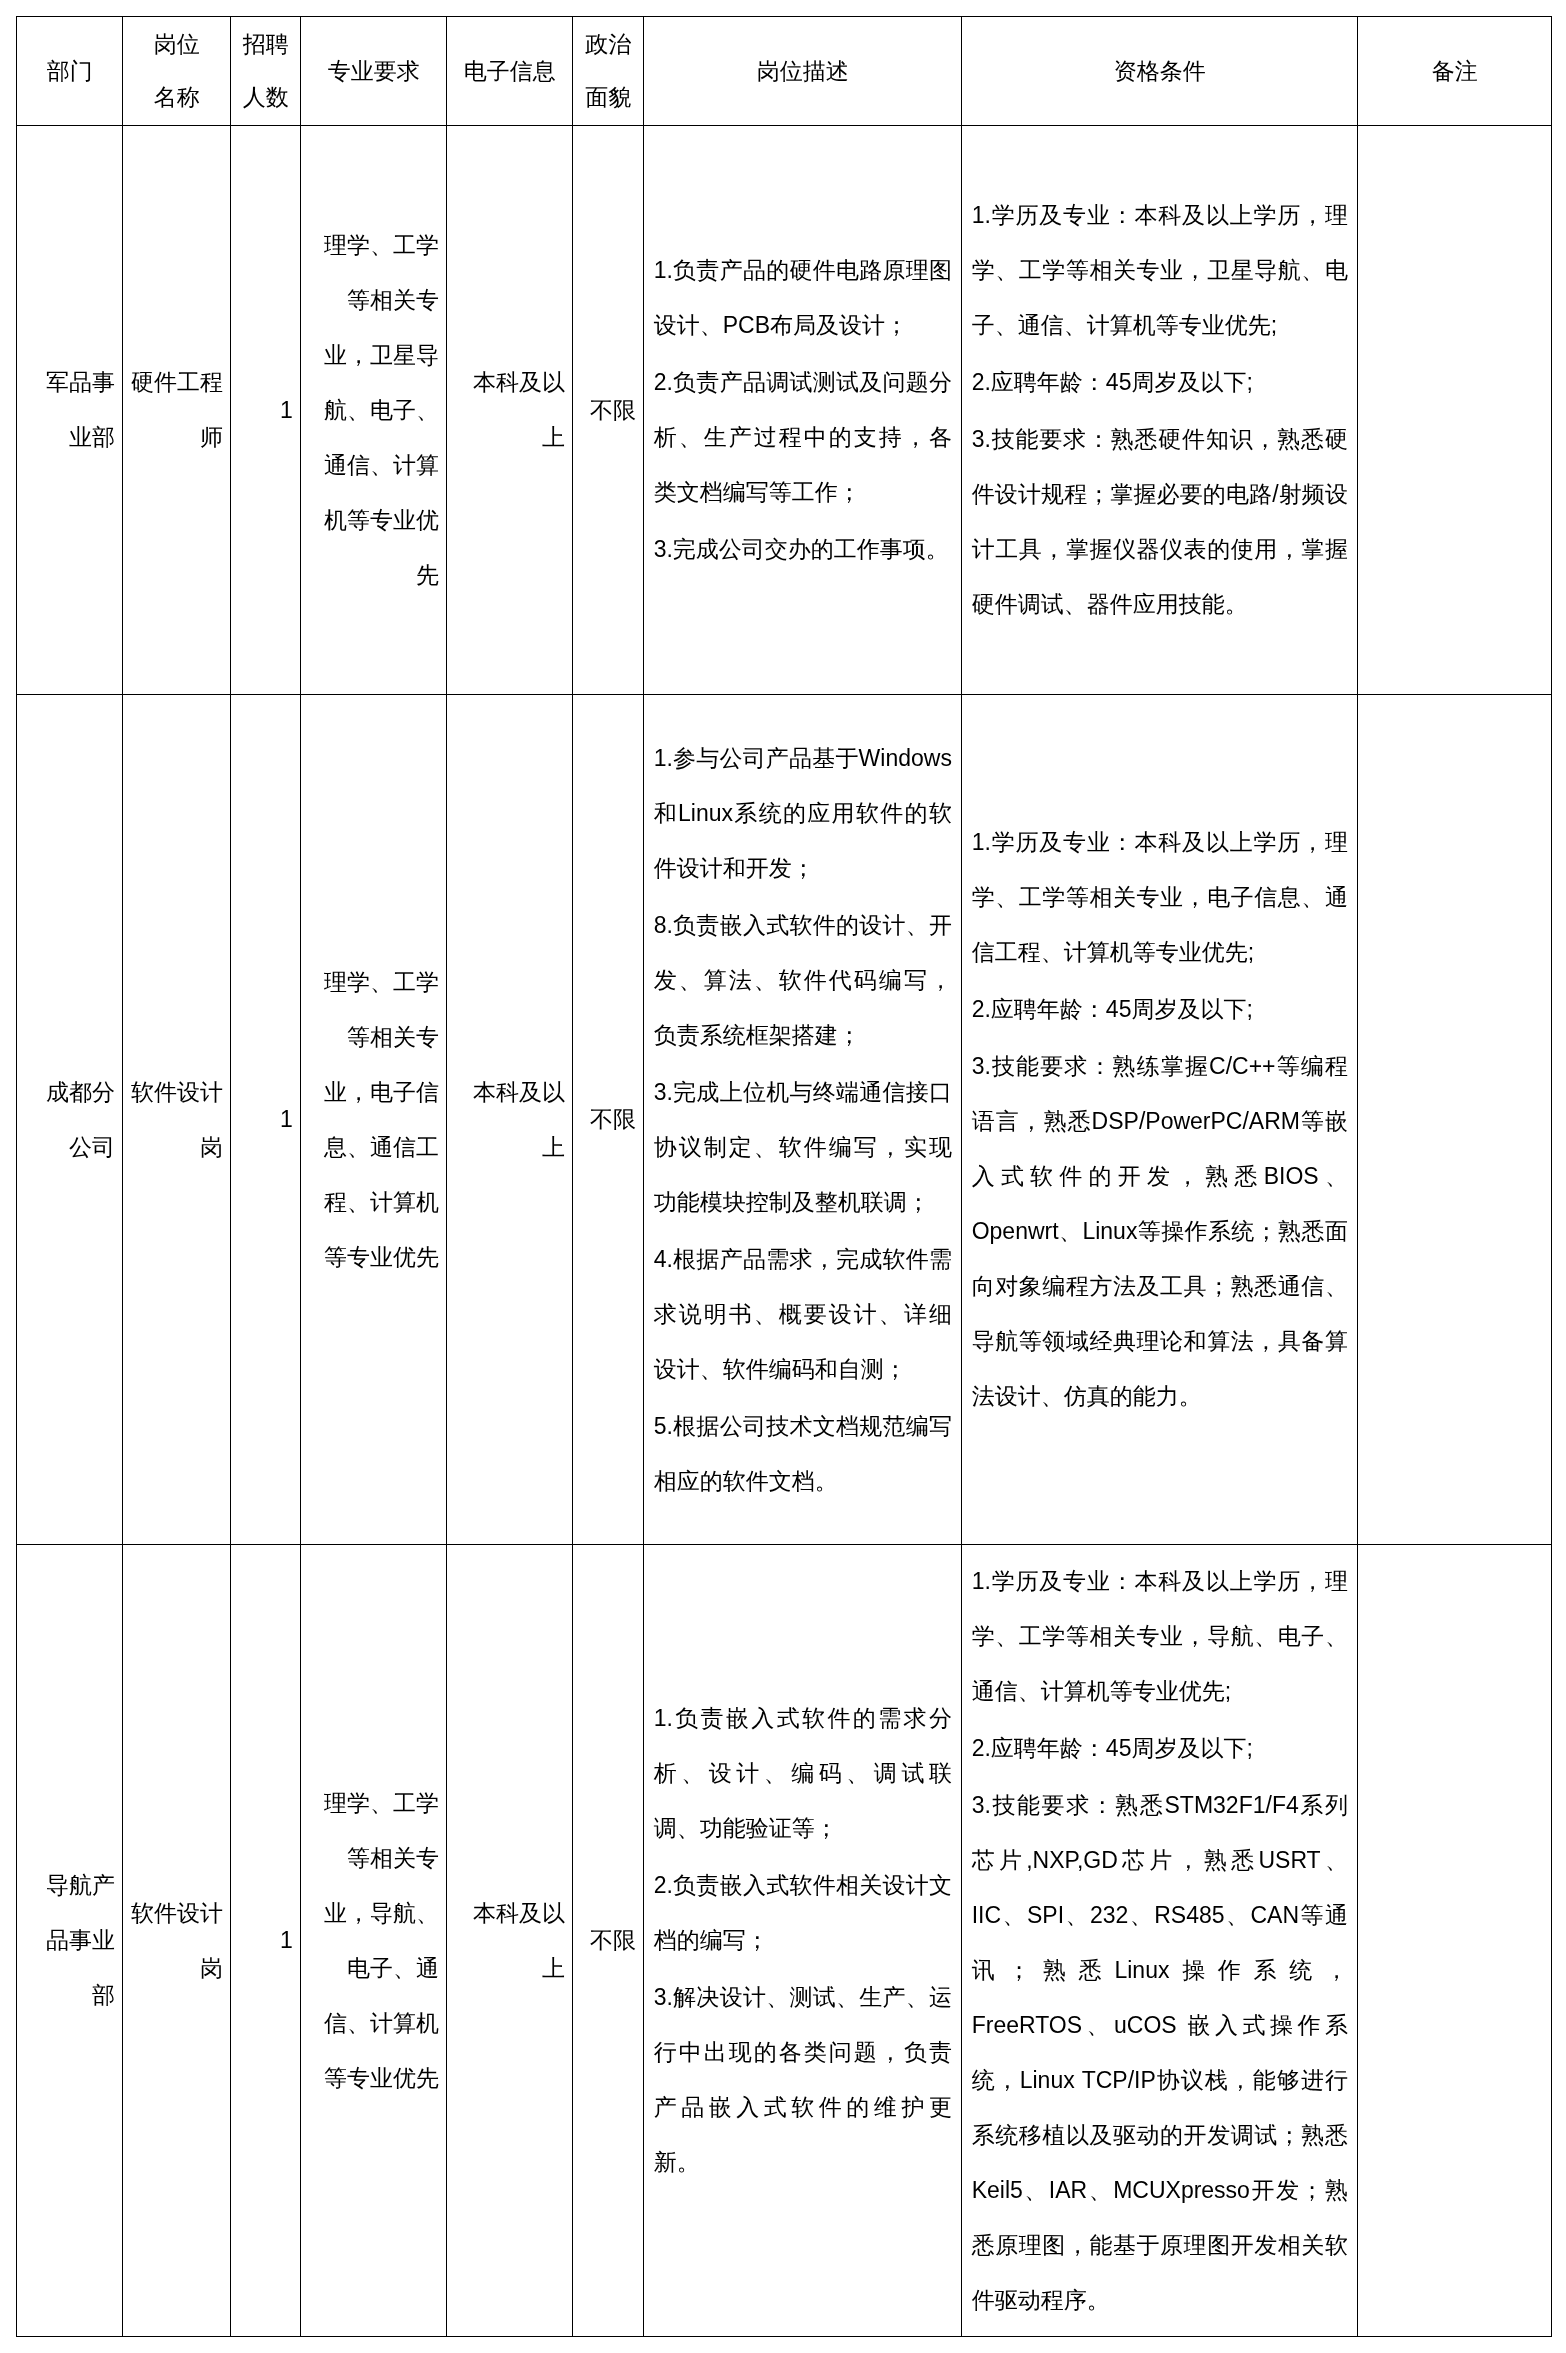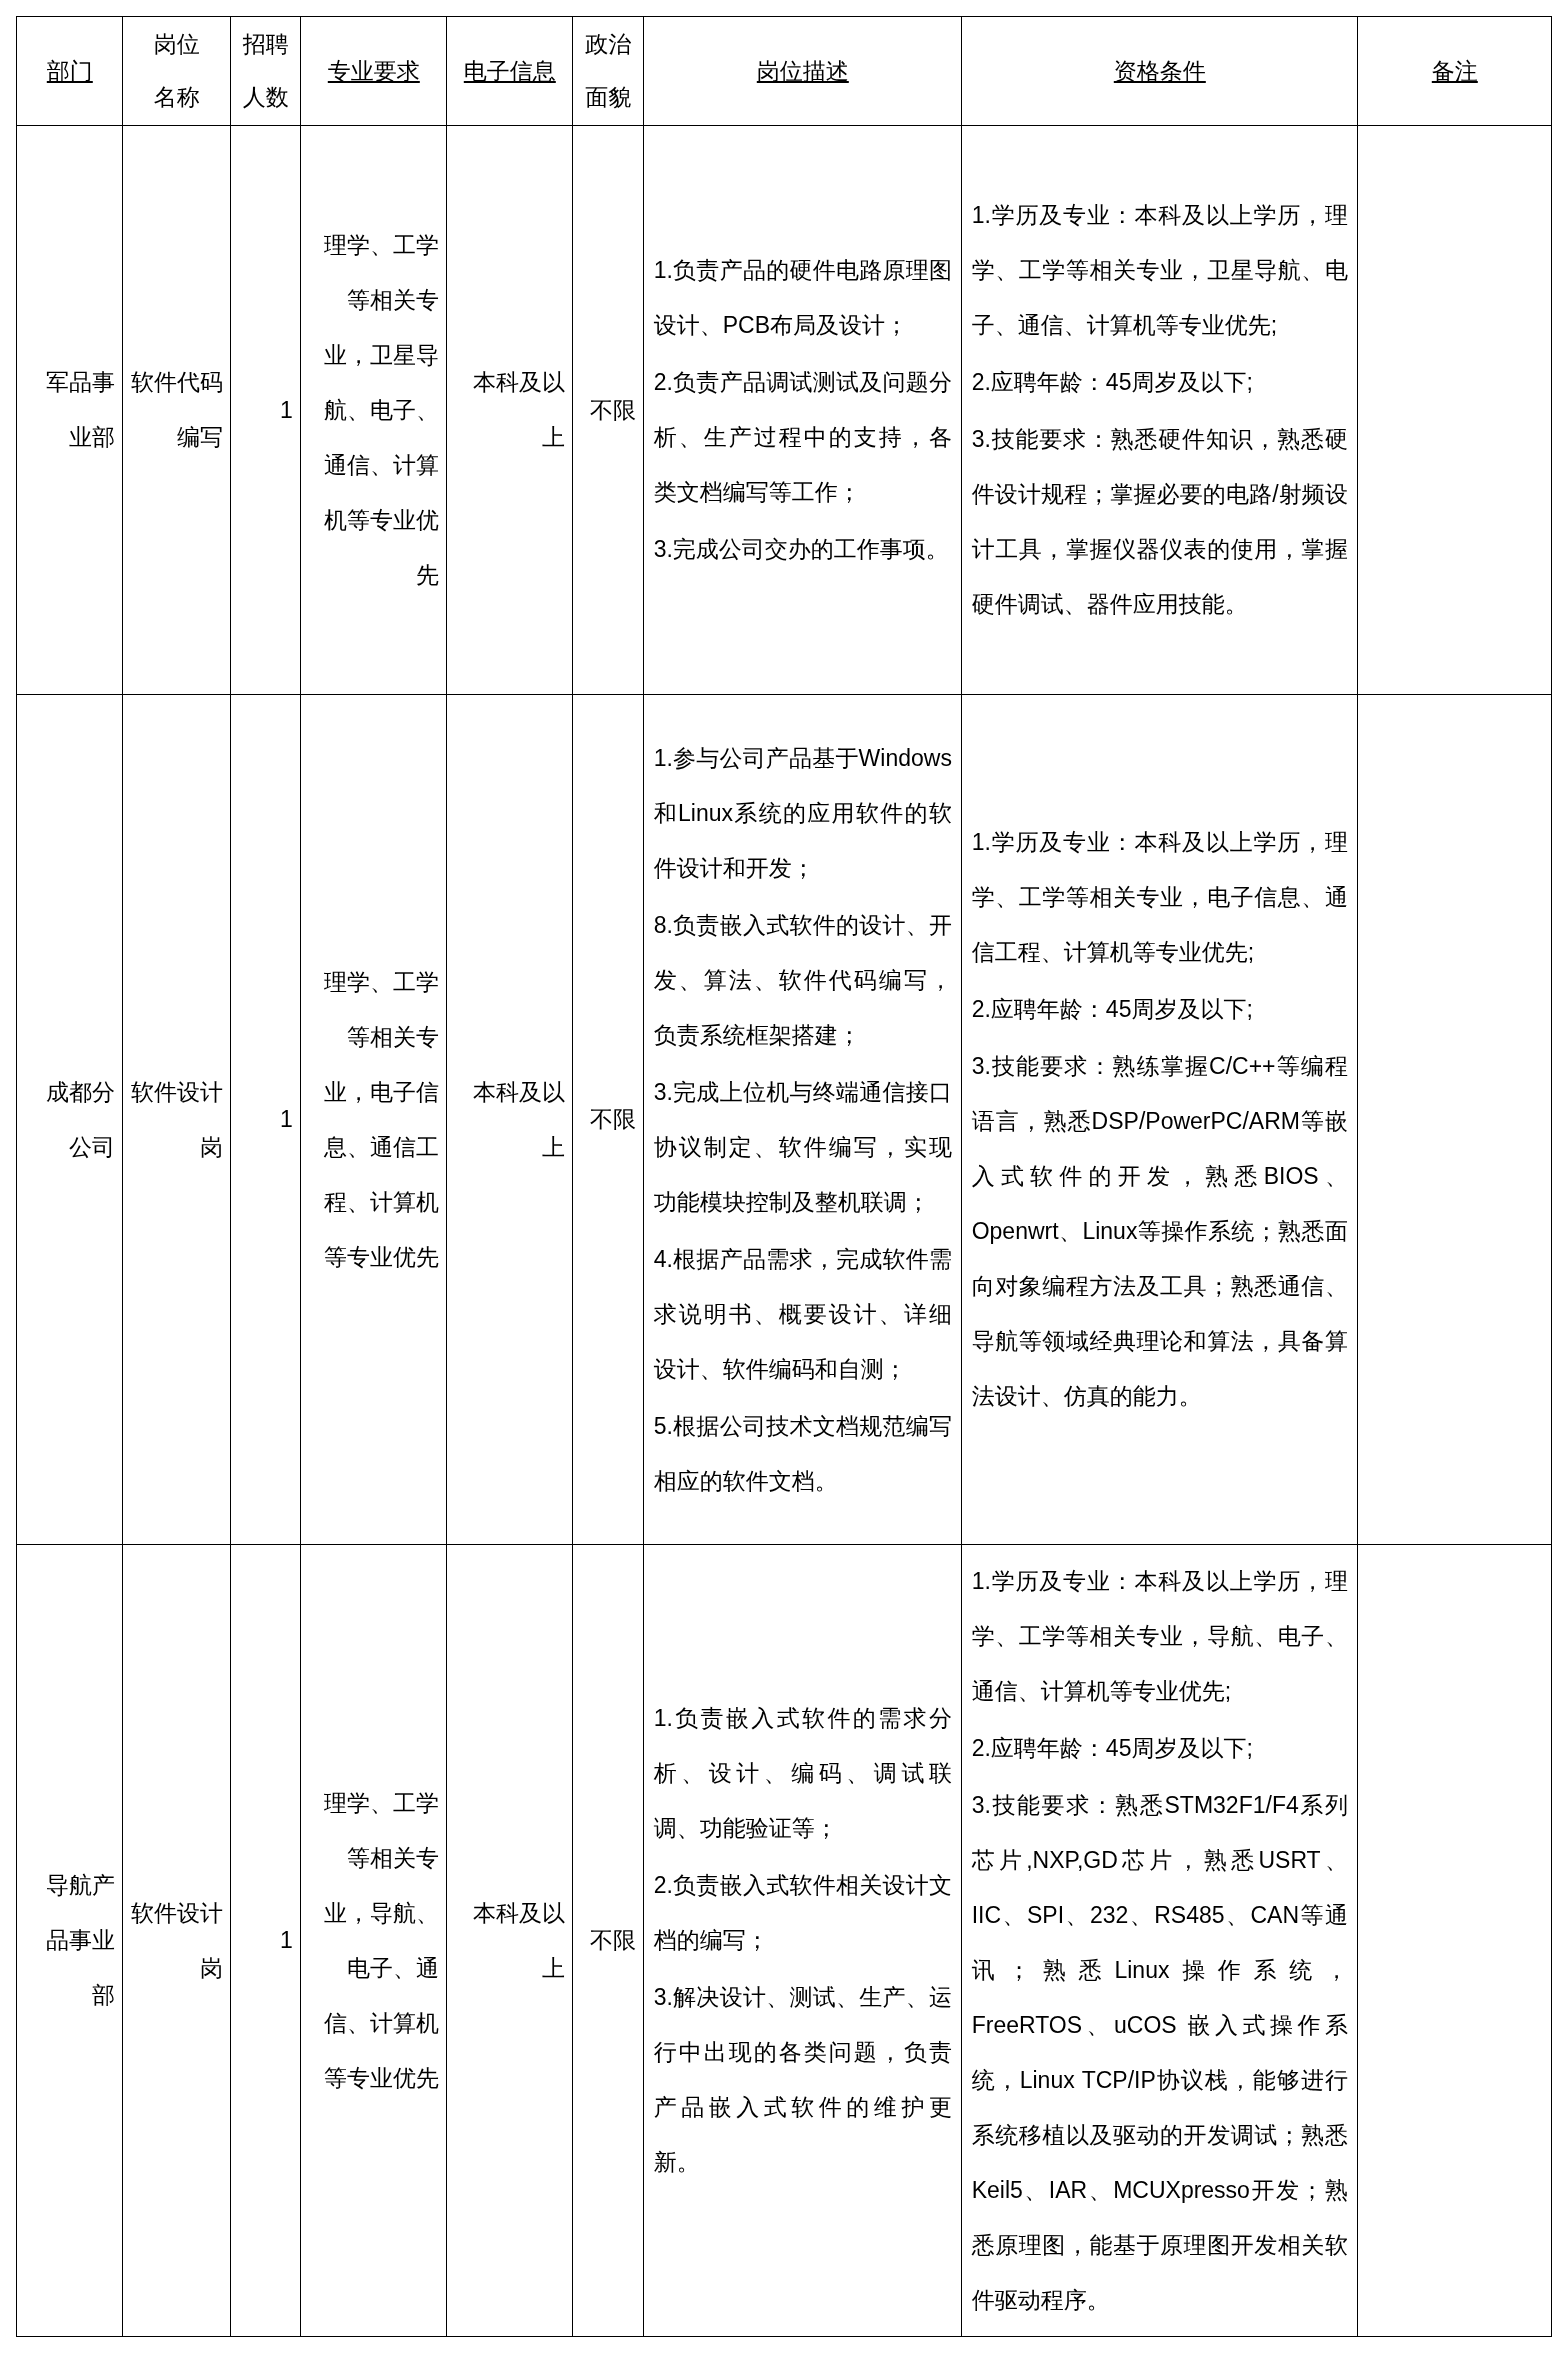--- a/index.html
+++ b/index.html
@@ -27,21 +27,20 @@
     font-size: 23px;
     font-weight: normal;
     line-height: 55px;
     padding: 0 7.4px;
     word-break: break-word;
     overflow: hidden;
   }
   .job-table th {
     text-align: center;
     line-height: 53px;
-    text-decoration: underline;
   }
   
   .c { text-align: right; }
   .col-dept  { padding: 0 9px; }
   .col-pos   { padding: 0 12px; }
   .col-major { padding: 0 10.4px; }
   
   .desc-cell { text-align: justify; padding: 0 10.4px; }
   .qual-cell { text-align: justify; padding: 0 21px; }
   .desc-cell p, .qual-cell p { margin: 2px; }
@@ -72,21 +71,21 @@
     <th>专业要求</th>
     <th>电子信息</th>
     <th><span class="hwrap">政治面貌</span></th>
     <th>岗位描述</th>
     <th>资格条件</th>
     <th>备注</th>
   </tr>
 
   <tr style="height:569px">
     <td class="c col-dept">军品事业部</td>
-    <td class="c col-pos">软件代码编写</td>
+    <td class="c col-pos">硬件工程师</td>
     <td class="c">1</td>
     <td class="c col-major">理学、工学等相关专业，卫星导航、电子、通信、计算机等专业优先</td>
     <td class="c">本科及以上</td>
     <td class="c">不限</td>
     <td class="desc-cell">
       <p>1.负责产品的硬件电路原理图设计、PCB布局及设计；</p>
       <p>2.负责产品调试测试及问题分析、生产过程中的支持，各类文档编写等工作；</p>
       <p>3.完成公司交办的工作事项。</p>
     </td>
     <td class="qual-cell">

